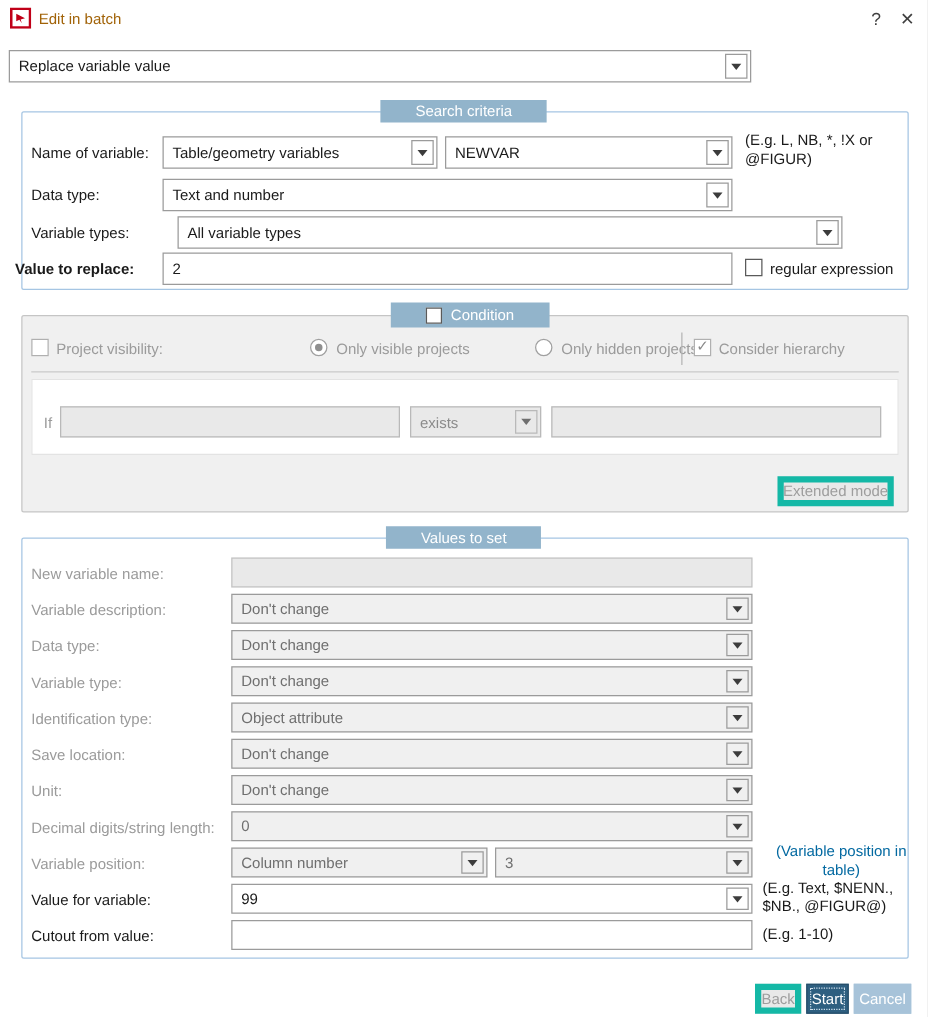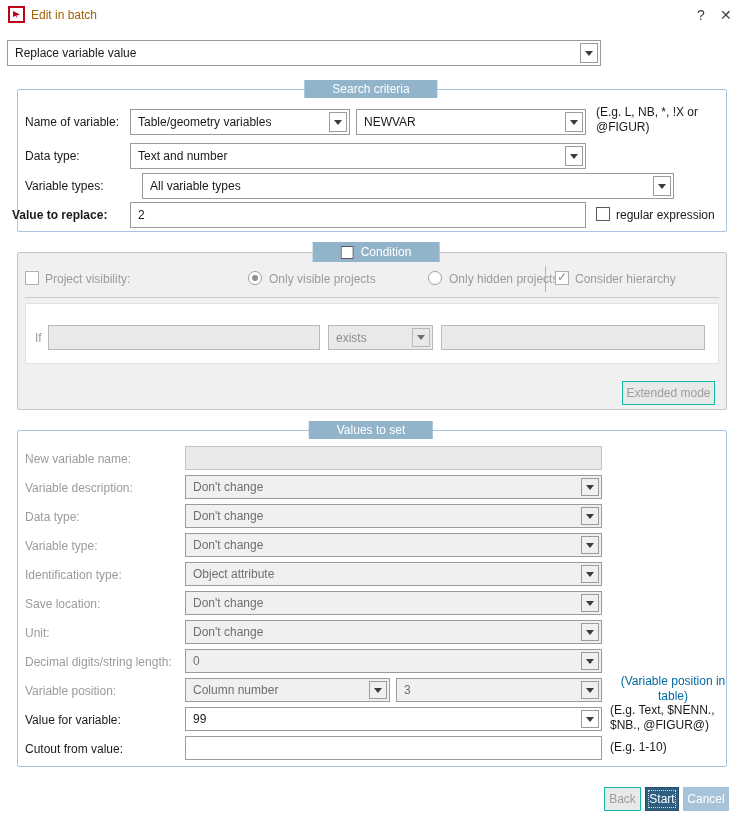--- a/index.html
+++ b/index.html
@@ -62,21 +62,21 @@
     content:""; position:absolute; left:3px; top:3px; width:6px; height:6px;
     border-radius:50%; background:#8f8f8f;
   }
 
   
   .btn {
     position:absolute; height:24px; font-size:12px;
     display:flex; align-items:center; justify-content:center; padding:0 8px;
     white-space:nowrap; cursor:default;
   }
-  .btn.disbtn { background:#e9e9e9; border:1px solid #14b8a6; color:#9d9d9d; }
+  .btn.disbtn { background:#e9e9e9; border:5px solid #14b8a6; color:#9d9d9d; }
   .btn.primary { background:#2e5f80; border:1px solid #274f6b; color:#fff;
     outline:1px dotted #cfe0ec; outline-offset:-4px; }
   .btn.cancelbtn { background:#a7c3d9; border:1px solid #a7c3d9; color:#fff; }
 
   .vline { position:absolute; width:1px; background:#b4b4b4; }
   .hline { position:absolute; height:1px; background:#c9c9c9; }
   .panel { position:absolute; background:#fff; border:1px solid #e3e3e3; }
 
   .titlebar-btn { position:absolute; font-size:14px; color:#404040; }
   .title-text { position:absolute; left:31px; top:8px; font-size:12px; color:#a16207; }

